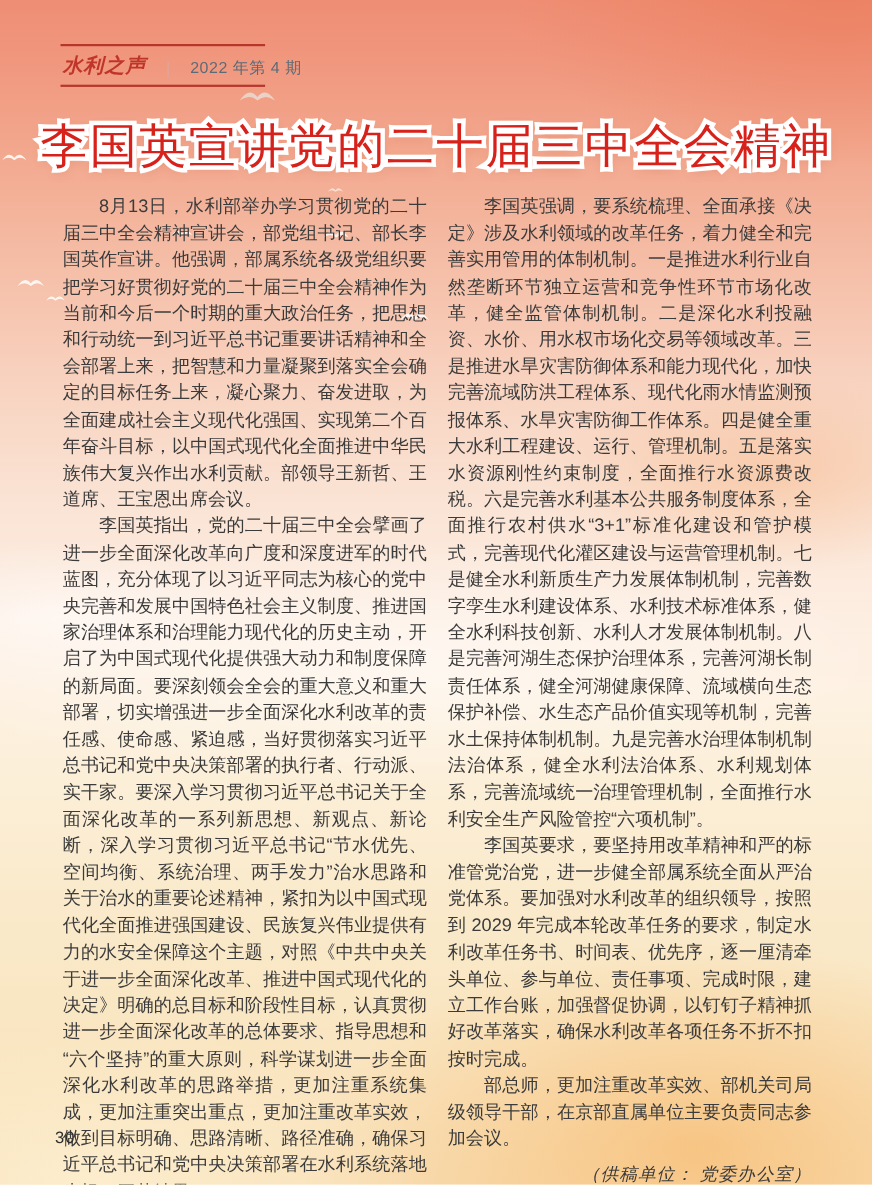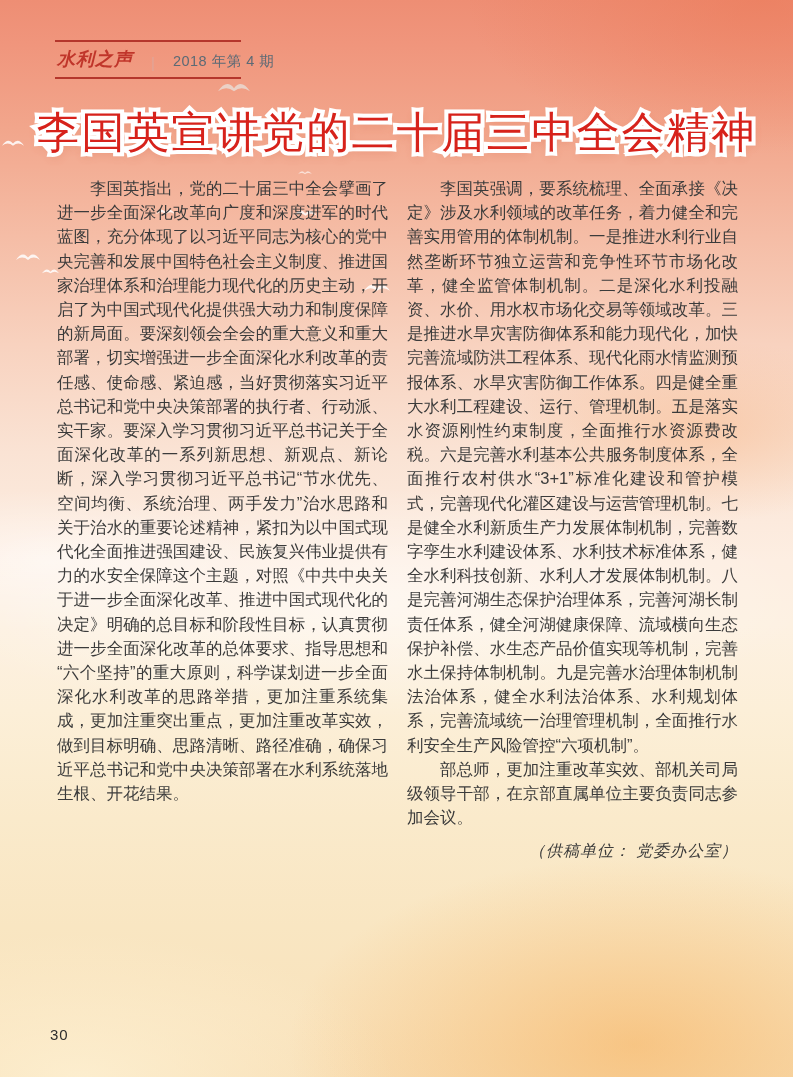--- a/index.html
+++ b/index.html
@@ -112,34 +112,36 @@
   </span>
   <span class="bird" style="left:298px;top:168px;opacity:.6;">
     <svg width="14" height="8" viewBox="0 0 30 14">
         <path d="M0 12 Q8 0 15 9 Q22 0 30 12 Q22 6 15 12 Q8 6 0 12 Z" fill="#ffffff"></path>
       </svg>
   </span>
 
   <div class="masthead">
     <span class="brand">水利之声</span>
     <span class="sep">|</span>
-    <span class="issue">2018 年第 4 期</span>
+    <span class="issue">2022 年第 4 期</span>
   </div>
 
   <div class="title-wrap">
     <span class="title-outline">李国英宣讲党的二十届三中全会精神</span>
     <span class="title-text">李国英宣讲党的二十届三中全会精神</span>
   </div>
 
   <div class="col col-left">
+    <p>8月13日，水利部举办学习贯彻党的二十届三中全会精神宣讲会，部党组书记、部长李国英作宣讲。他强调，部属系统各级党组织要把学习好贯彻好党的二十届三中全会精神作为当前和今后一个时期的重大政治任务，把思想和行动统一到习近平总书记重要讲话精神和全会部署上来，把智慧和力量凝聚到落实全会确定的目标任务上来，凝心聚力、奋发进取，为全面建成社会主义现代化强国、实现第二个百年奋斗目标，以中国式现代化全面推进中华民族伟大复兴作出水利贡献。部领导王新哲、王道席、王宝恩出席会议。</p>
     <p>李国英指出，党的二十届三中全会擘画了进一步全面深化改革向广度和深度进军的时代蓝图，充分体现了以习近平同志为核心的党中央完善和发展中国特色社会主义制度、推进国家治理体系和治理能力现代化的历史主动，开启了为中国式现代化提供强大动力和制度保障的新局面。要深刻领会全会的重大意义和重大部署，切实增强进一步全面深化水利改革的责任感、使命感、紧迫感，当好贯彻落实习近平总书记和党中央决策部署的执行者、行动派、实干家。要深入学习贯彻习近平总书记关于全面深化改革的一系列新思想、新观点、新论断，深入学习贯彻习近平总书记“节水优先、空间均衡、系统治理、两手发力”治水思路和关于治水的重要论述精神，紧扣为以中国式现代化全面推进强国建设、民族复兴伟业提供有力的水安全保障这个主题，对照《中共中央关于进一步全面深化改革、推进中国式现代化的决定》明确的总目标和阶段性目标，认真贯彻进一步全面深化改革的总体要求、指导思想和“六个坚持”的重大原则，科学谋划进一步全面深化水利改革的思路举措，更加注重系统集成，更加注重突出重点，更加注重改革实效，做到目标明确、思路清晰、路径准确，确保习近平总书记和党中央决策部署在水利系统落地生根、开花结果。</p>
   </div>
 
   <div class="col col-right">
     <p>李国英强调，要系统梳理、全面承接《决定》涉及水利领域的改革任务，着力健全和完善实用管用的体制机制。一是推进水利行业自然垄断环节独立运营和竞争性环节市场化改革，健全监管体制机制。二是深化水利投融资、水价、用水权市场化交易等领域改革。三是推进水旱灾害防御体系和能力现代化，加快完善流域防洪工程体系、现代化雨水情监测预报体系、水旱灾害防御工作体系。四是健全重大水利工程建设、运行、管理机制。五是落实水资源刚性约束制度，全面推行水资源费改税。六是完善水利基本公共服务制度体系，全面推行农村供水“3+1”标准化建设和管护模式，完善现代化灌区建设与运营管理机制。七是健全水利新质生产力发展体制机制，完善数字孪生水利建设体系、水利技术标准体系，健全水利科技创新、水利人才发展体制机制。八是完善河湖生态保护治理体系，完善河湖长制责任体系，健全河湖健康保障、流域横向生态保护补偿、水生态产品价值实现等机制，完善水土保持体制机制。九是完善水治理体制机制法治体系，健全水利法治体系、水利规划体系，完善流域统一治理管理机制，全面推行水利安全生产风险管控“六项机制”。</p>
+    <p>李国英要求，要坚持用改革精神和严的标准管党治党，进一步健全部属系统全面从严治党体系。要加强对水利改革的组织领导，按照到 2029 年完成本轮改革任务的要求，制定水利改革任务书、时间表、优先序，逐一厘清牵头单位、参与单位、责任事项、完成时限，建立工作台账，加强督促协调，以钉钉子精神抓好改革落实，确保水利改革各项任务不折不扣按时完成。</p>
     <p>部总师，更加注重改革实效、部机关司局级领导干部，在京部直属单位主要负责同志参加会议。</p>
     <div class="credits">
       <div class="source-line">（供稿单位： 党委办公室）</div>
 
     </div>
   </div>
 
   <div class="page-number">30</div>
 
 </div>

